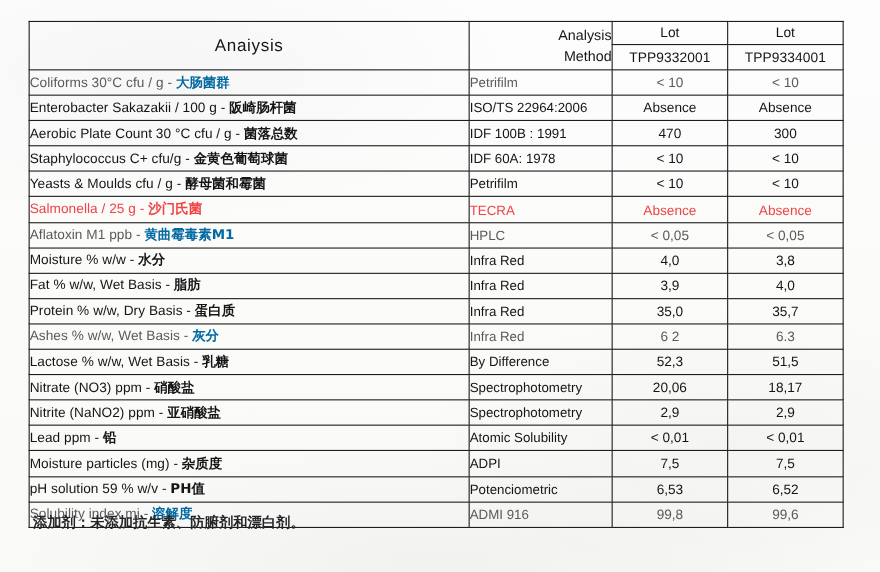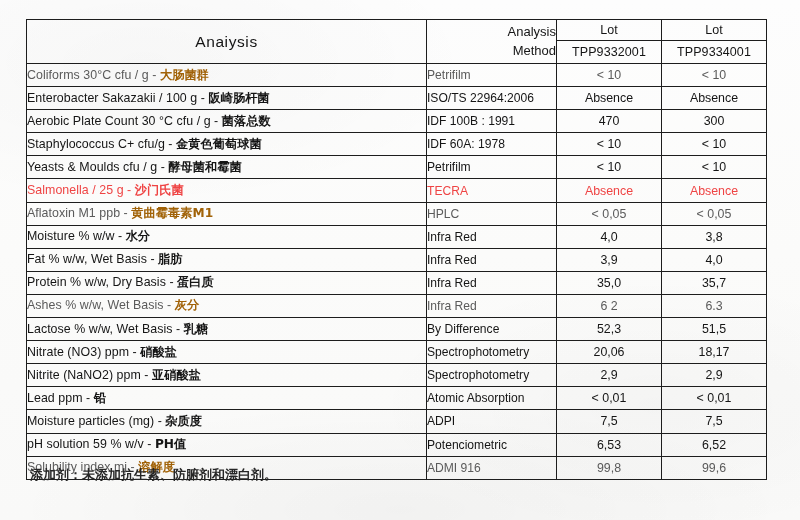--- a/index.html
+++ b/index.html
@@ -102,21 +102,21 @@
     padding-left: 4px;
     white-space: nowrap;
   }
   td.val-cell {
     font-size: 12.4px;
     text-align: center;
   }
 
   
   tr.faded td { color: #5a5a5a; }
-  tr.faded td.analysis-cell .cn { color: #a16207; }
+  tr.faded td.analysis-cell .cn { color: #0369a1; }
   tr.semifaded td { color: #ef4444; }
 
   
   .notes {
     position: absolute;
     left: 30px;
     top: 461px;
     width: 730px;
   }
   .note-en {
@@ -241,21 +241,21 @@
           <td class="val-cell">18,17</td>
         </tr>
         <tr>
           <td class="analysis-cell"><span>Nitrite  (NaNO2) ppm - </span><span class="cn">亚硝酸盐</span></td>
           <td class="method-cell">Spectrophotometry</td>
           <td class="val-cell">2,9</td>
           <td class="val-cell">2,9</td>
         </tr>
         <tr>
           <td class="analysis-cell"><span>Lead ppm - </span><span class="cn">铅</span></td>
-          <td class="method-cell">Atomic Absorption</td>
+          <td class="method-cell">Atomic Solubility</td>
           <td class="val-cell">&lt; 0,01</td>
           <td class="val-cell">&lt; 0,01</td>
         </tr>
         <tr>
           <td class="analysis-cell"><span>Moisture particles (mg) - </span><span class="cn">杂质度</span></td>
           <td class="method-cell">ADPI</td>
           <td class="val-cell">7,5</td>
           <td class="val-cell">7,5</td>
         </tr>
         <tr>

